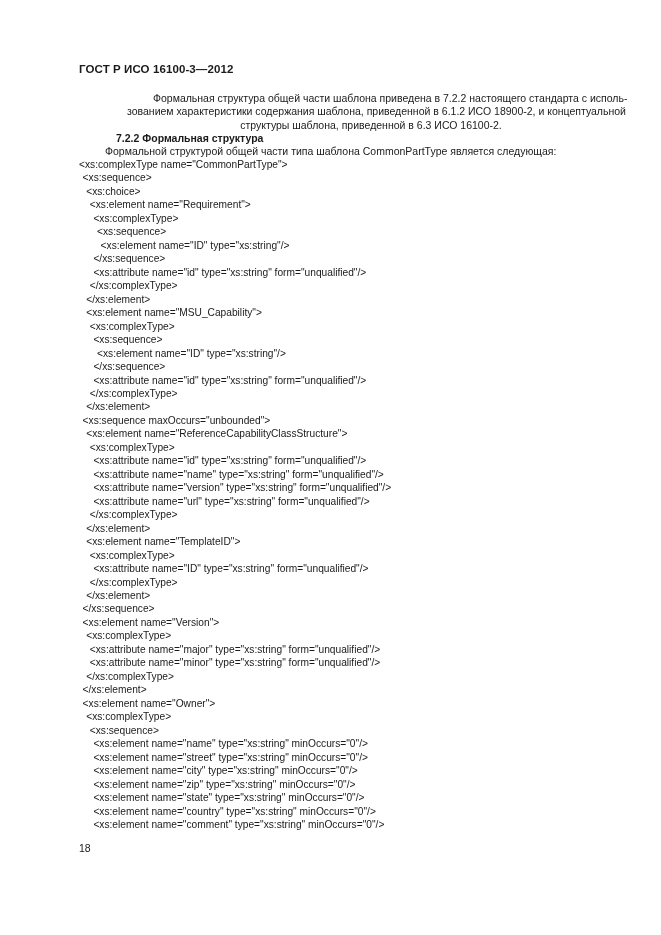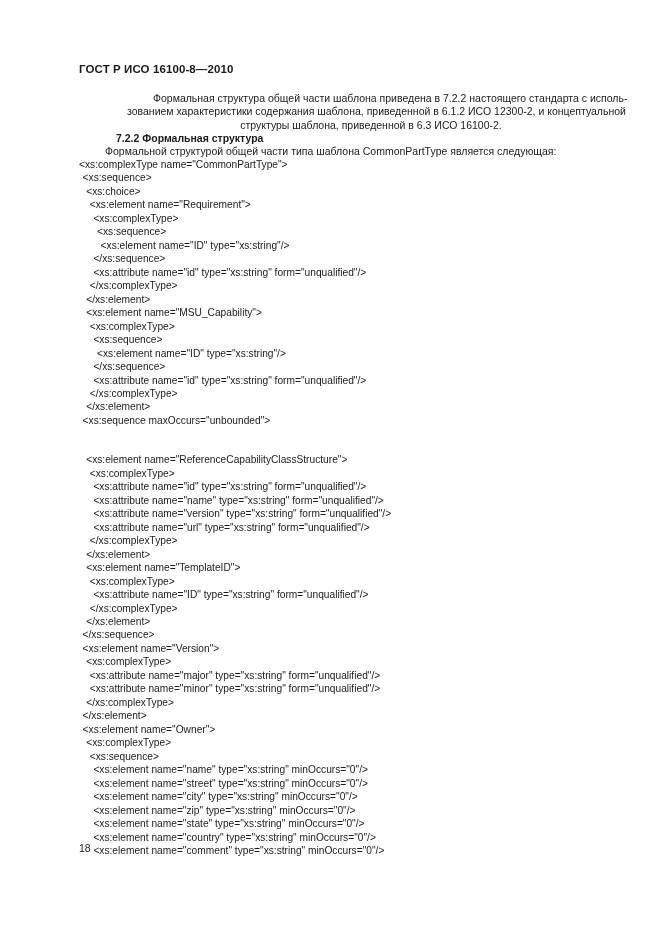--- a/index.html
+++ b/index.html
@@ -12,25 +12,25 @@
     .para .last { text-align: center; }
     .subhead { position: absolute; left: 116px; top: 132px; font-size: 10.5px; font-weight: bold; line-height: 13.4px; }
     .intro { position: absolute; left: 105px; top: 145px; font-size: 10.5px; line-height: 13.4px; white-space: nowrap; }
     .code { position: absolute; left: 79px; top: 158px; font-size: 10.2px; line-height: 13.47px; }
     .code .cl { display: block; white-space: pre; }
     .pageno { position: absolute; left: 79px; top: 842px; font-size: 10.5px; }
   </style>
 </head>
 <body>
 
-<div class="header">ГОСТ Р ИСО 16100-8—2010</div>
+<div class="header">ГОСТ Р ИСО 16100-3—2012</div>
 
 <div class="para">
   <span class="line first">Формальная структура общей части шаблона приведена в 7.2.2 настоящего стандарта с исполь-</span>
-  <span class="line">зованием характеристики содержания шаблона, приведенной в 6.1.2 ИСО 12300-2, и концептуальной</span>
+  <span class="line">зованием характеристики содержания шаблона, приведенной в 6.1.2 ИСО 18900-2, и концептуальной</span>
   <span class="line last">структуры шаблона, приведенной в 6.3 ИСО 16100-2.</span>
 </div>
 
 <div class="subhead">7.2.2  Формальная структура</div>
 <div class="intro">Формальной структурой общей части типа шаблона CommonPartType является следующая:</div>
 
 <div class="code" id="code-block">
     <span class="cl" style="padding-left: 0px;">&lt;xs:complexType name="CommonPartType"&gt;</span>
     <span class="cl" style="padding-left: 3.6px;">&lt;xs:sequence&gt;</span>
     <span class="cl" style="padding-left: 7.2px;">&lt;xs:choice&gt;</span>
@@ -44,21 +44,21 @@
     <span class="cl" style="padding-left: 7.2px;">&lt;/xs:element&gt;</span>
     <span class="cl" style="padding-left: 7.2px;">&lt;xs:element name="MSU_Capability"&gt;</span>
     <span class="cl" style="padding-left: 10.8px;">&lt;xs:complexType&gt;</span>
     <span class="cl" style="padding-left: 14.4px;">&lt;xs:sequence&gt;</span>
     <span class="cl" style="padding-left: 18px;">&lt;xs:element name="ID" type="xs:string"/&gt;</span>
     <span class="cl" style="padding-left: 14.4px;">&lt;/xs:sequence&gt;</span>
     <span class="cl" style="padding-left: 14.4px;">&lt;xs:attribute name="id" type="xs:string" form="unqualified"/&gt;</span>
     <span class="cl" style="padding-left: 10.8px;">&lt;/xs:complexType&gt;</span>
     <span class="cl" style="padding-left: 7.2px;">&lt;/xs:element&gt;</span>
     <span class="cl" style="padding-left: 3.6px;">&lt;xs:sequence maxOccurs="unbounded"&gt;</span>
-    <span class="cl" style="padding-left: 7.2px; margin-top: 26px;">&lt;xs:element name="ReferenceCapabilityClassStructure"&gt;</span>
+    <span class="cl" style="padding-left: 7.2px;">&lt;xs:element name="ReferenceCapabilityClassStructure"&gt;</span>
     <span class="cl" style="padding-left: 10.8px;">&lt;xs:complexType&gt;</span>
     <span class="cl" style="padding-left: 14.4px;">&lt;xs:attribute name="id" type="xs:string" form="unqualified"/&gt;</span>
     <span class="cl" style="padding-left: 14.4px;">&lt;xs:attribute name="name" type="xs:string" form="unqualified"/&gt;</span>
     <span class="cl" style="padding-left: 14.4px;">&lt;xs:attribute name="version" type="xs:string" form="unqualified"/&gt;</span>
     <span class="cl" style="padding-left: 14.4px;">&lt;xs:attribute name="url" type="xs:string" form="unqualified"/&gt;</span>
     <span class="cl" style="padding-left: 10.8px;">&lt;/xs:complexType&gt;</span>
     <span class="cl" style="padding-left: 7.2px;">&lt;/xs:element&gt;</span>
     <span class="cl" style="padding-left: 7.2px;">&lt;xs:element name="TemplateID"&gt;</span>
     <span class="cl" style="padding-left: 10.8px;">&lt;xs:complexType&gt;</span>
     <span class="cl" style="padding-left: 14.4px;">&lt;xs:attribute name="ID" type="xs:string" form="unqualified"/&gt;</span>

